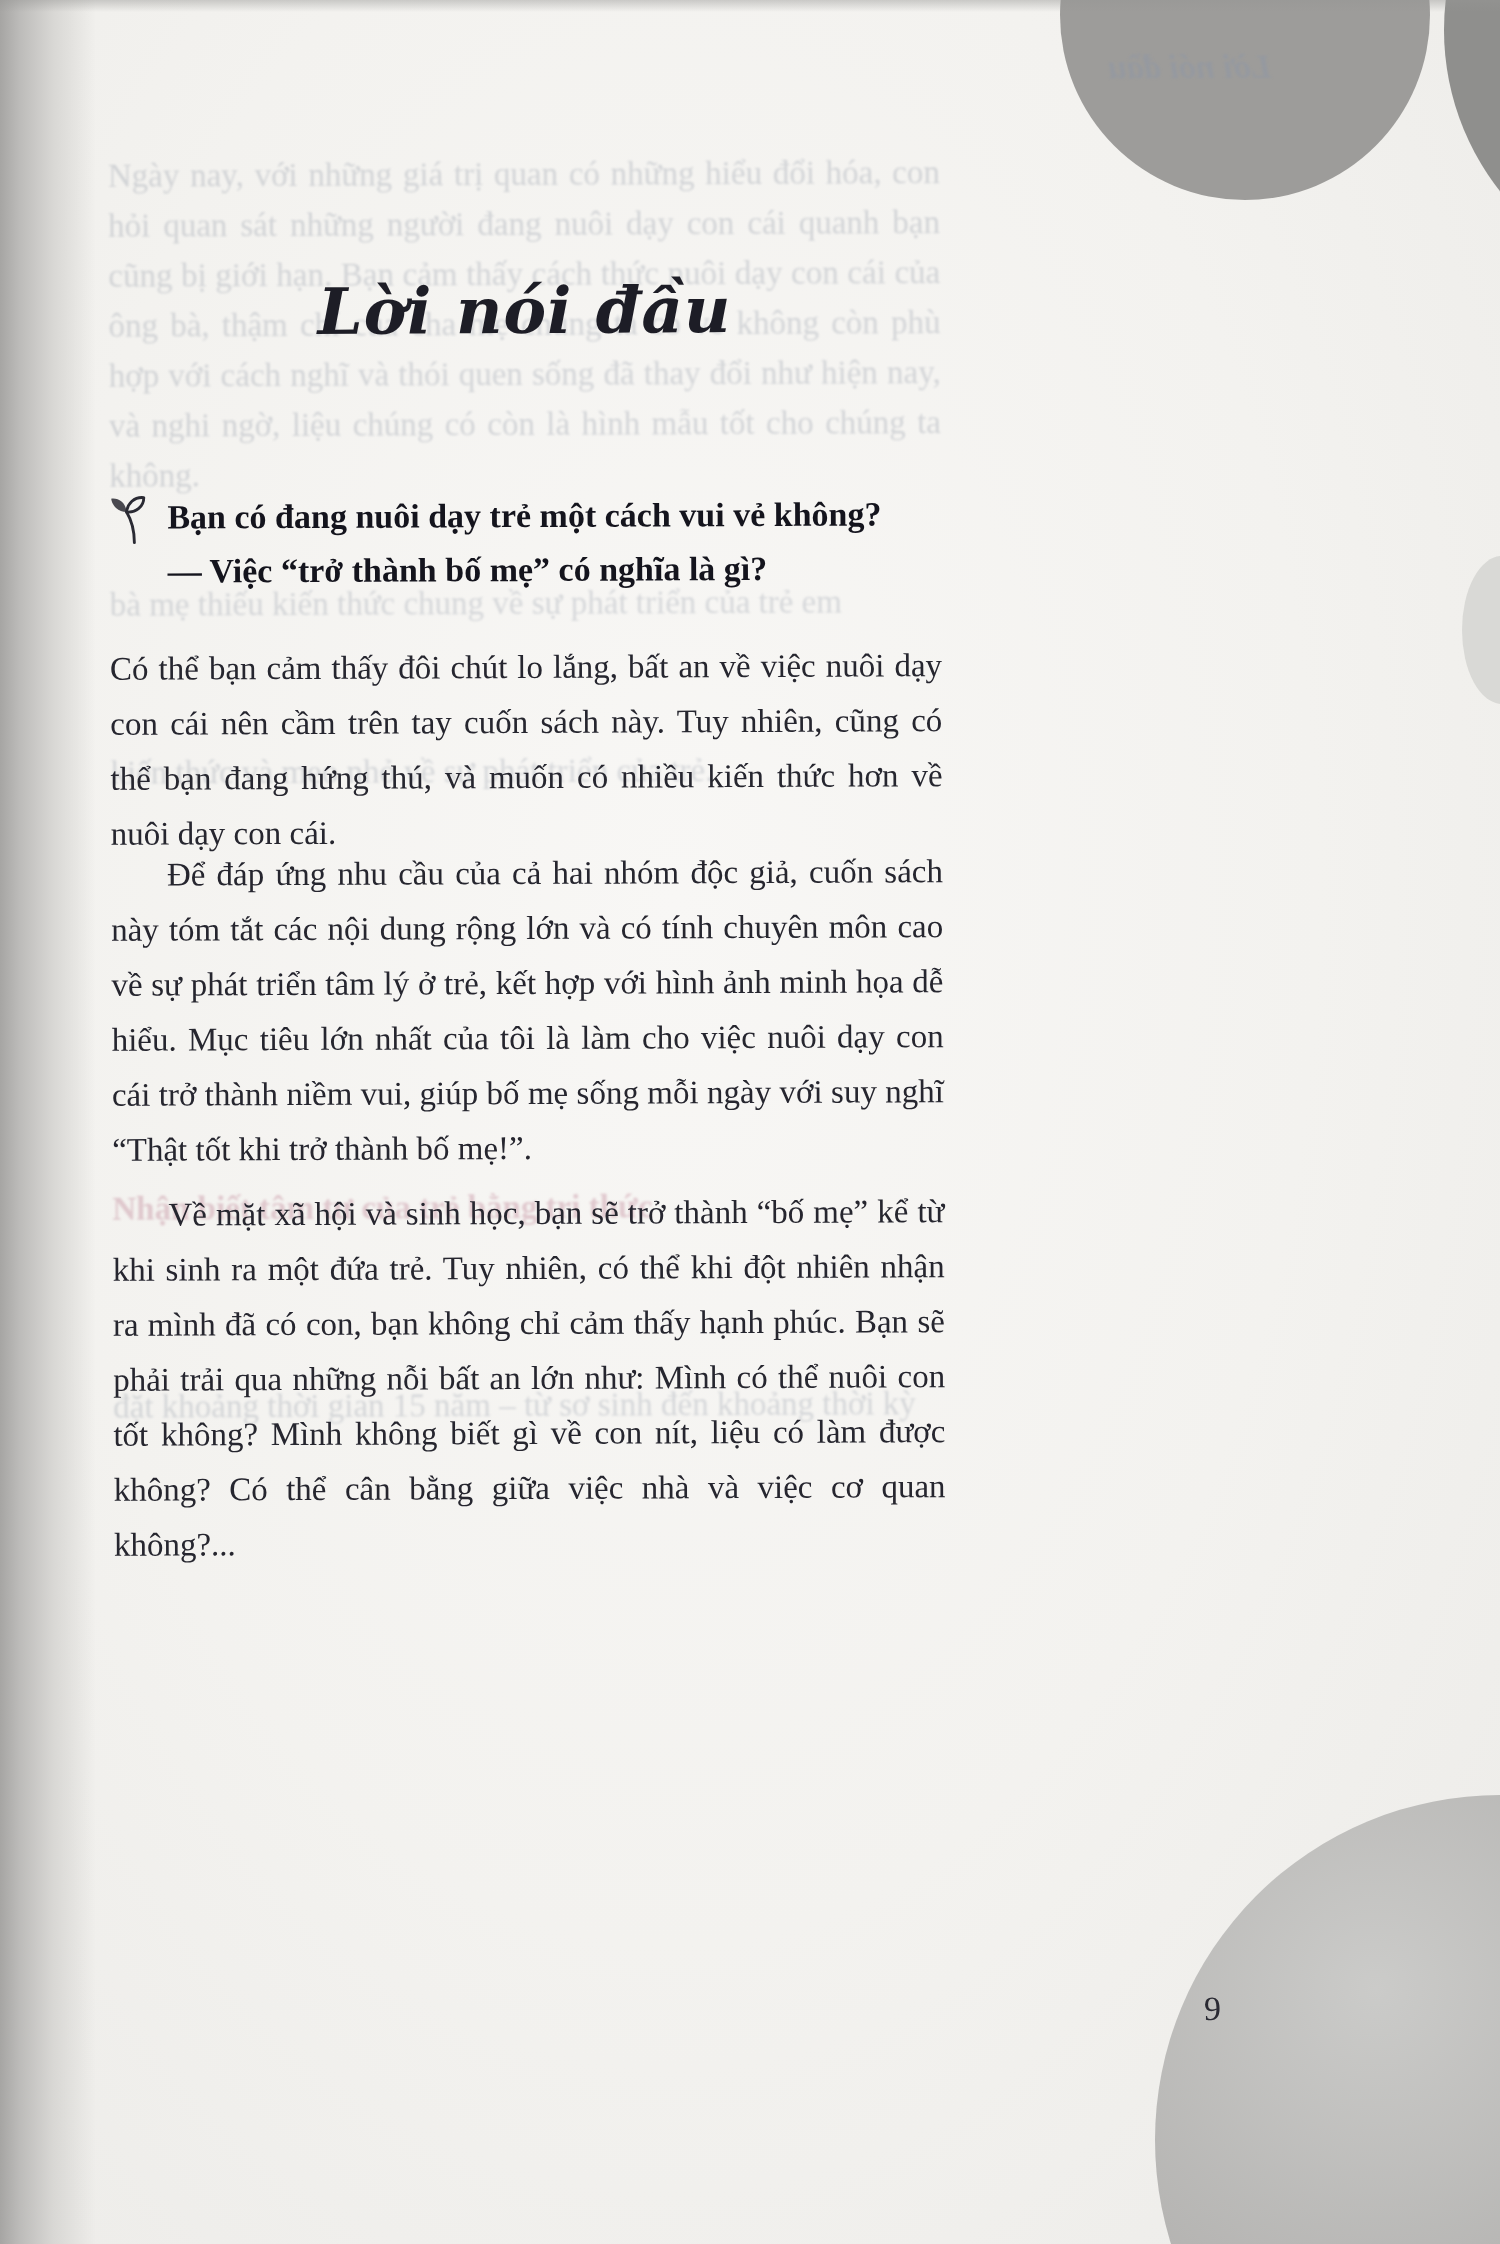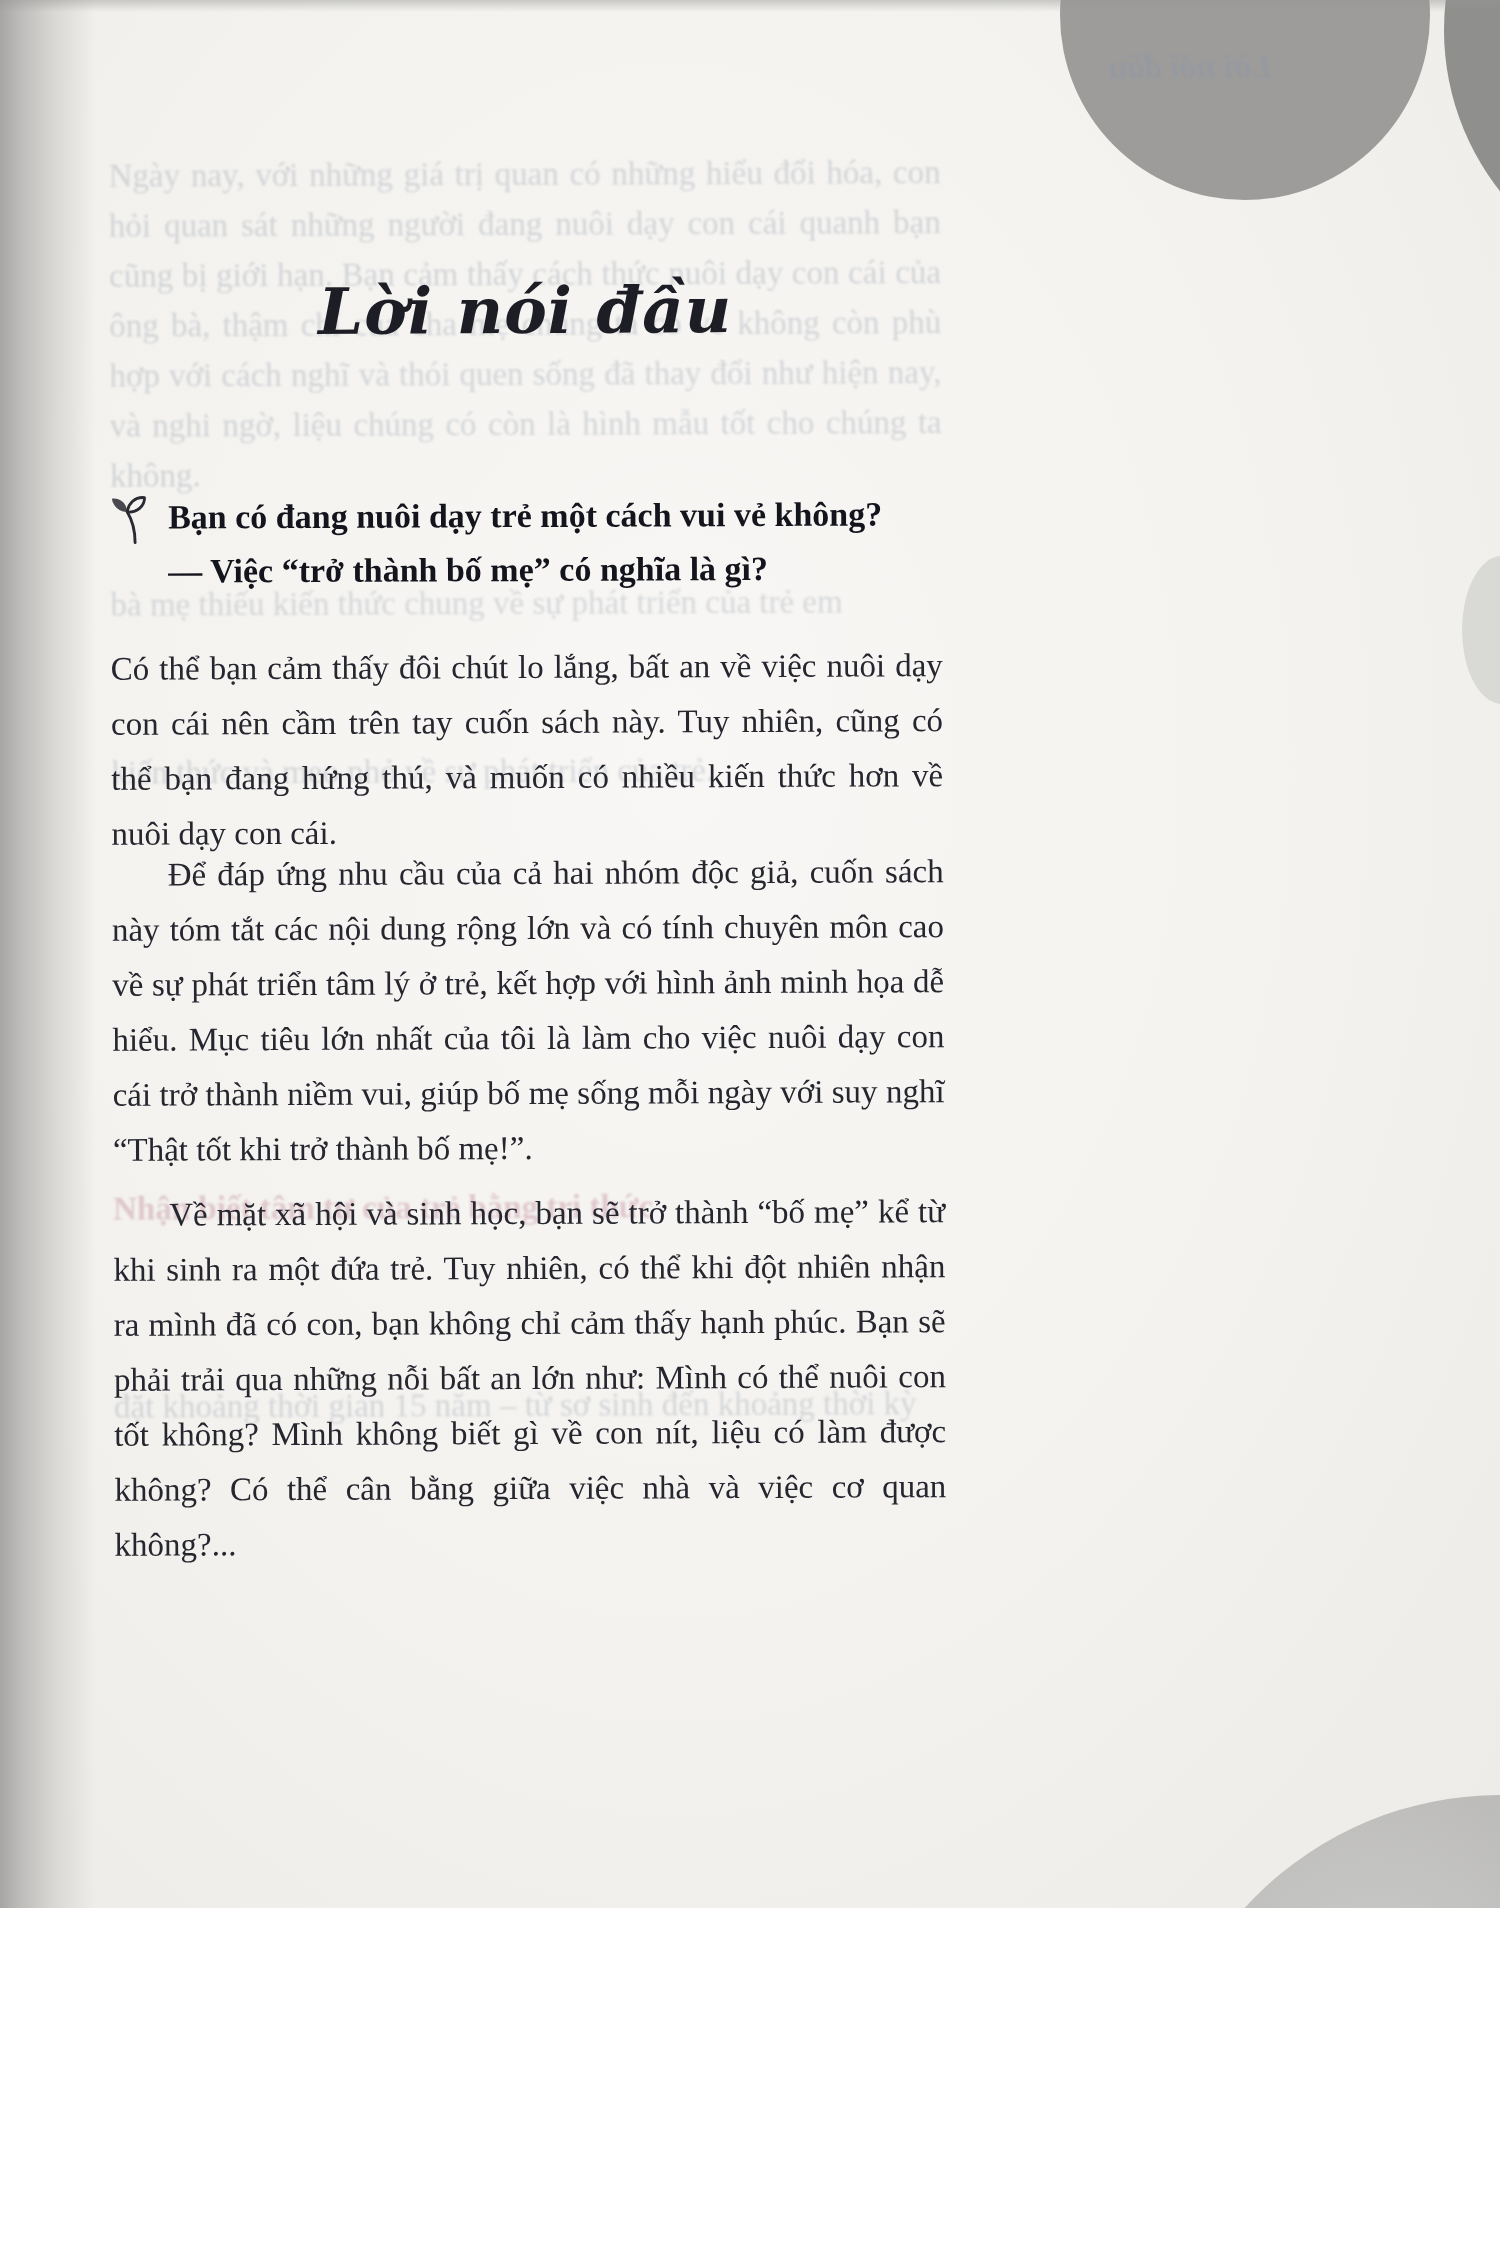--- a/index.html
+++ b/index.html
@@ -2,21 +2,21 @@
 <html><head>
 <meta charset="utf-8">
 <style>
   html,body { margin:0; padding:0; }
   body {
     width:1500px; height:2244px;
     font-family:"Liberation Serif", serif;
     background:#ffffff;
   }
   .page {
-    position:relative; width:1500px; height:1908px; overflow:hidden;
+    position:relative; width:1500px; height:2244px; overflow:hidden;
     background: radial-gradient(ellipse at 45% 40%, #f8f7f5 0%, #f3f2ef 55%, #ecebe8 100%);
   }
   
   .edge-left {
     position:absolute; left:0; top:0; bottom:0; width:96px; z-index:1;
     background:linear-gradient(to right, #a6a5a3 0%, #bcbbb9 20%, #d8d7d4 55%, rgba(245,244,242,0) 100%);
   }
   .edge-top {
     position:absolute; left:0; top:0; right:0; height:12px; z-index:1;
     background:linear-gradient(to bottom, rgba(150,150,148,0.45), rgba(150,150,148,0));

